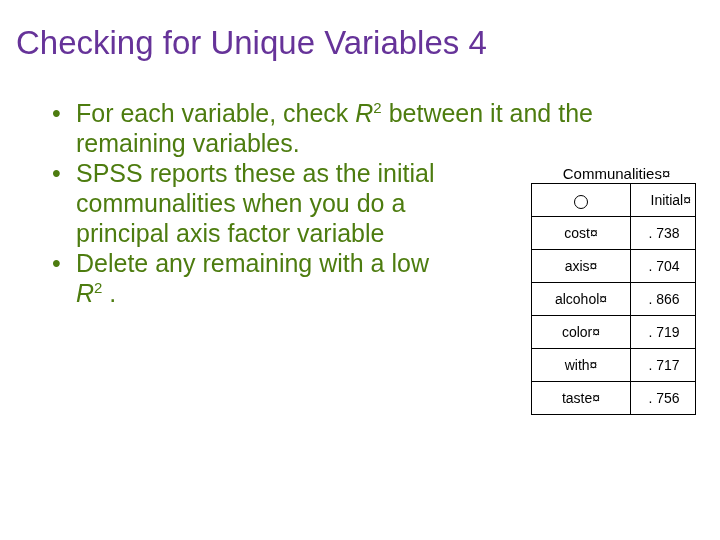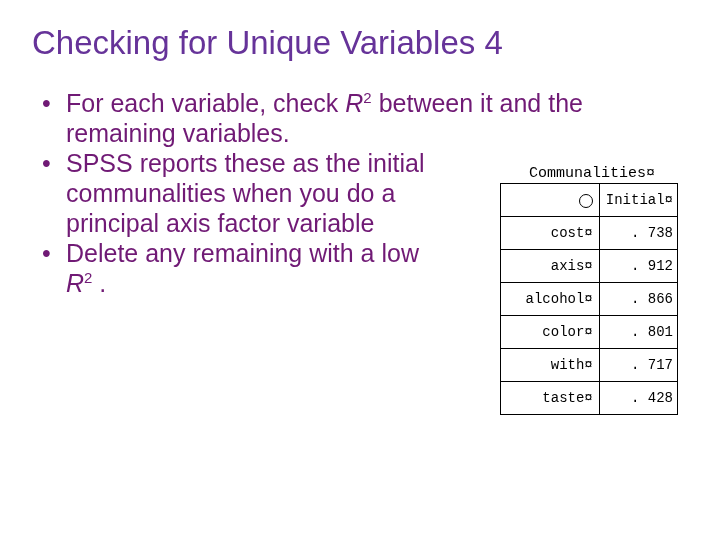--- a/index.html
+++ b/index.html
@@ -9,31 +9,31 @@
     height: 540px;
     background: #fff;
     font-family: Arial, Helvetica, sans-serif;
     position: relative;
     overflow: hidden;
   }
   .title {
     color: #663399;
     font-size: 33px;
     font-weight: 400;
-    padding: 24px 0 18px 32px;
+    padding: 24px 0 18px 16px;
   }
   .content {
     position: relative;
     padding: 0 30px 0 30px;
   }
   .bullets {
     list-style: none;
-    margin: 8px;
+    margin: 18px;
     padding: 0;
-    color: #701a75;
+    color: #4d7c0f;
     font-size: 25px;
     line-height: 1.2;
   }
   .bullets li {
     position: relative;
     padding-left: 28px;
     margin-bottom: 0;
   }
   .bullets li::before {
     content: "•";
@@ -48,39 +48,39 @@
     line-height: 0;
   }
   .first-bullet {
     max-width: 640px;
   }
   .wrap-bullet {
     max-width: 380px;
   }
   .table-wrap {
     position: absolute;
-    right: 42px;
+    right: 24px;
     top: 165px;
-    font-family: Liberation Mono, monospace;
+    font-family: Liberation Sans, sans-serif;
   }
   .table-title {
     font-size: 15px;
     font-weight: 400;
     text-align: center;
     margin-left: 6px;
     margin-bottom: 1px;
   }
   table.comm {
     border-collapse: collapse;
     font-size: 14px;
   }
   table.comm th, table.comm td {
     border: 1px solid #000;
     padding: 5px 6px 5px 6px;
-    text-align: right;
+    text-align: center;
     vertical-align: middle;
     height: 22px;
   }
   table.comm td.val {
     padding-right: 4px;
   }
   table.comm th {
     font-weight: 400;
   }
   table.comm th.c1 {
@@ -132,33 +132,33 @@
         <tr>
       <th class="c1"><span class="corner-circ"></span></th>
       <th class="c2">Initial¤</th>
     </tr>
     <tr>
       <td>cost¤</td>
       <td class="val">. 738</td>
     </tr>
     <tr>
       <td>axis¤</td>
-      <td class="val">. 912</td>
+      <td class="val">. 704</td>
     </tr>
     <tr>
       <td>alcohol¤</td>
       <td class="val">. 866</td>
     </tr>
     <tr>
       <td>color¤</td>
-      <td class="val">. 801</td>
+      <td class="val">. 719</td>
     </tr>
     <tr>
       <td>with¤</td>
       <td class="val">. 717</td>
     </tr>
     <tr>
       <td>taste¤</td>
-      <td class="val">. 428</td>
+      <td class="val">. 756</td>
     </tr>
   </tbody>
     </table>
 </div>
 
 </body></html>

